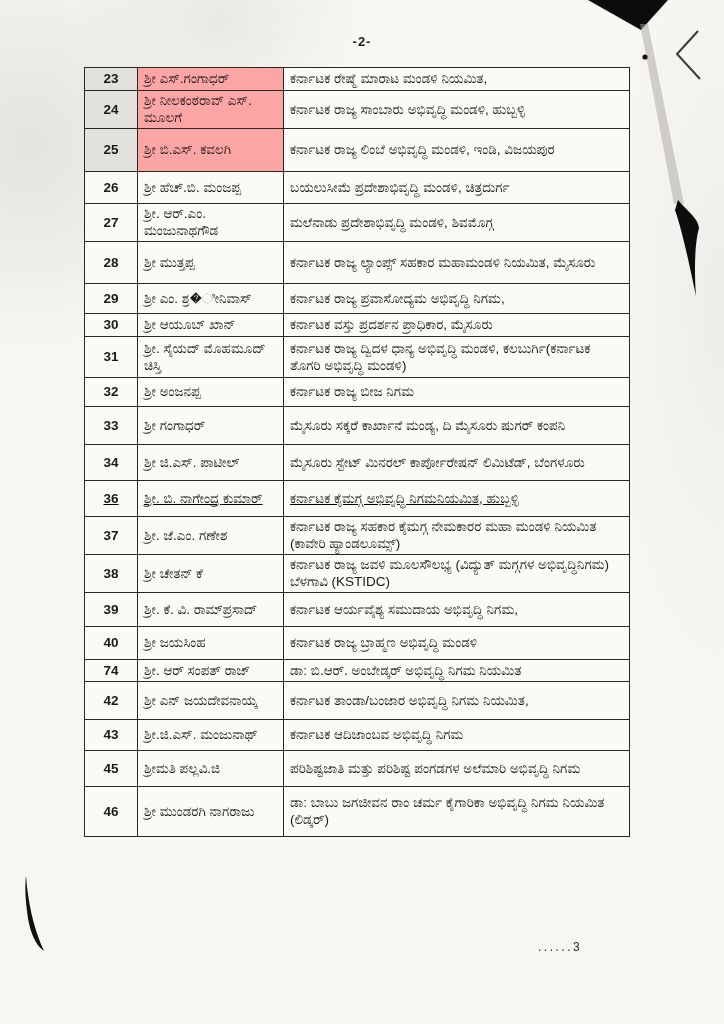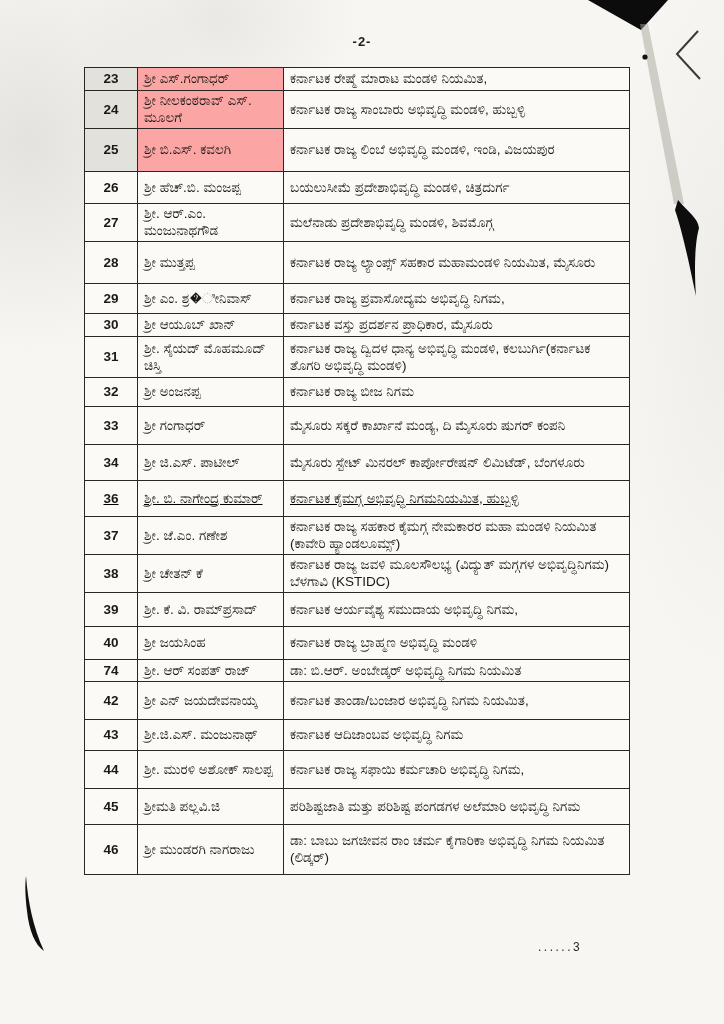--- a/index.html
+++ b/index.html
@@ -174,25 +174,20 @@
         <tr style="height: 38px;">
           <td class="cell-no">42</td>
           <td class="cell-name">ಶ್ರೀ ಎನ್ ಜಯದೇವನಾಯ್ಕ</td>
           <td class="cell-org">ಕರ್ನಾಟಕ ತಾಂಡಾ/ಬಂಜಾರ ಅಭಿವೃದ್ಧಿ ನಿಗಮ ನಿಯಮಿತ,</td>
         </tr>
         <tr style="height: 31px;">
           <td class="cell-no">43</td>
           <td class="cell-name">ಶ್ರೀ.ಜಿ.ಎಸ್. ಮಂಜುನಾಥ್</td>
           <td class="cell-org">ಕರ್ನಾಟಕ ಆದಿಜಾಂಬವ ಅಭಿವೃದ್ಧಿ ನಿಗಮ</td>
         </tr>
-        <tr style="height: 38px;">
-          <td class="cell-no">44</td>
-          <td class="cell-name">ಶ್ರೀ. ಮುರಳಿ ಅಶೋಕ್ ಸಾಲಪ್ಪ</td>
-          <td class="cell-org">ಕರ್ನಾಟಕ ರಾಜ್ಯ ಸಫಾಯಿ ಕರ್ಮಚಾರಿ ಅಭಿವೃದ್ಧಿ ನಿಗಮ,</td>
-        </tr>
         <tr style="height: 36px;">
           <td class="cell-no">45</td>
           <td class="cell-name">ಶ್ರೀಮತಿ ಪಲ್ಲವಿ.ಜಿ</td>
           <td class="cell-org">ಪರಿಶಿಷ್ಟಜಾತಿ ಮತ್ತು ಪರಿಶಿಷ್ಟ ಪಂಗಡಗಳ ಅಲೆಮಾರಿ ಅಭಿವೃದ್ಧಿ ನಿಗಮ</td>
         </tr>
         <tr style="height: 50px;">
           <td class="cell-no">46</td>
           <td class="cell-name">ಶ್ರೀ ಮುಂಡರಗಿ ನಾಗರಾಜು</td>
           <td class="cell-org">ಡಾ: ಬಾಬು ಜಗಜೀವನ ರಾಂ ಚರ್ಮ ಕೈಗಾರಿಕಾ ಅಭಿವೃದ್ಧಿ ನಿಗಮ ನಿಯಮಿತ (ಲಿಡ್ಕರ್)</td>
         </tr>

